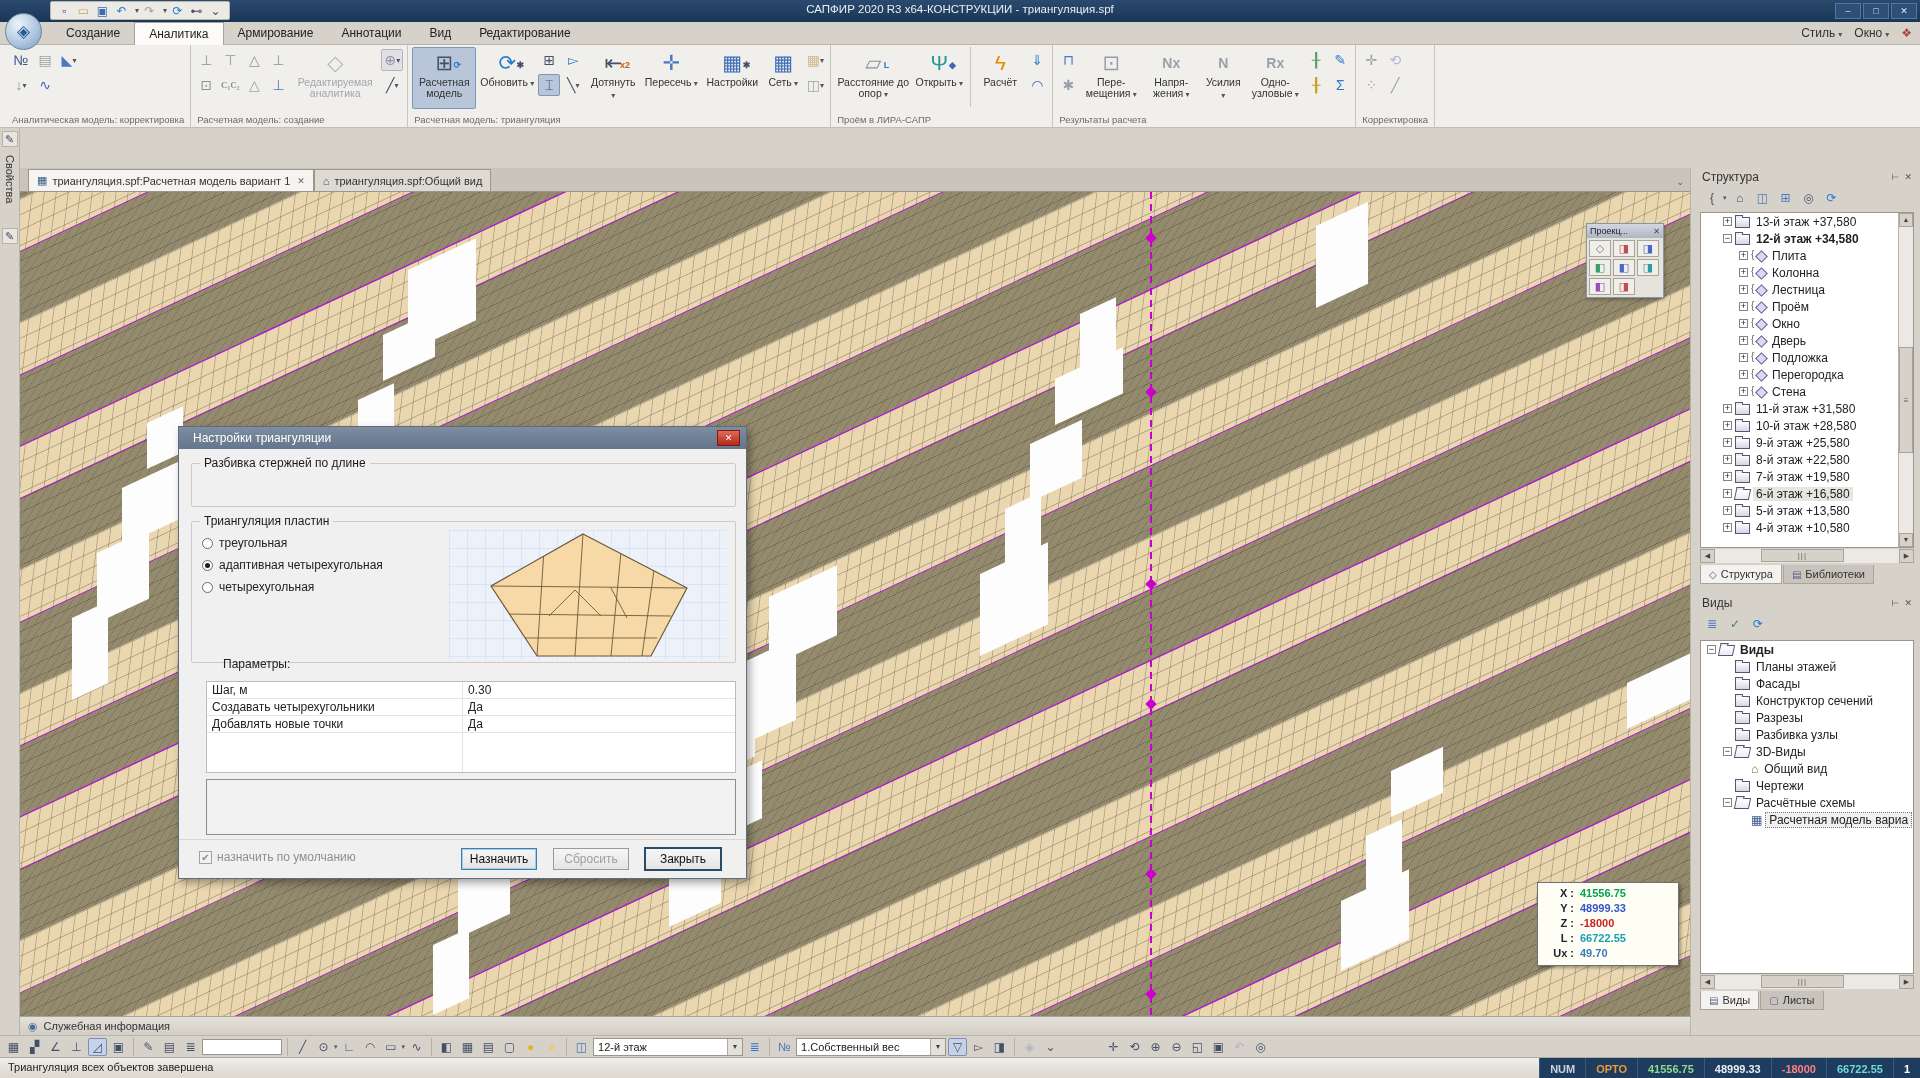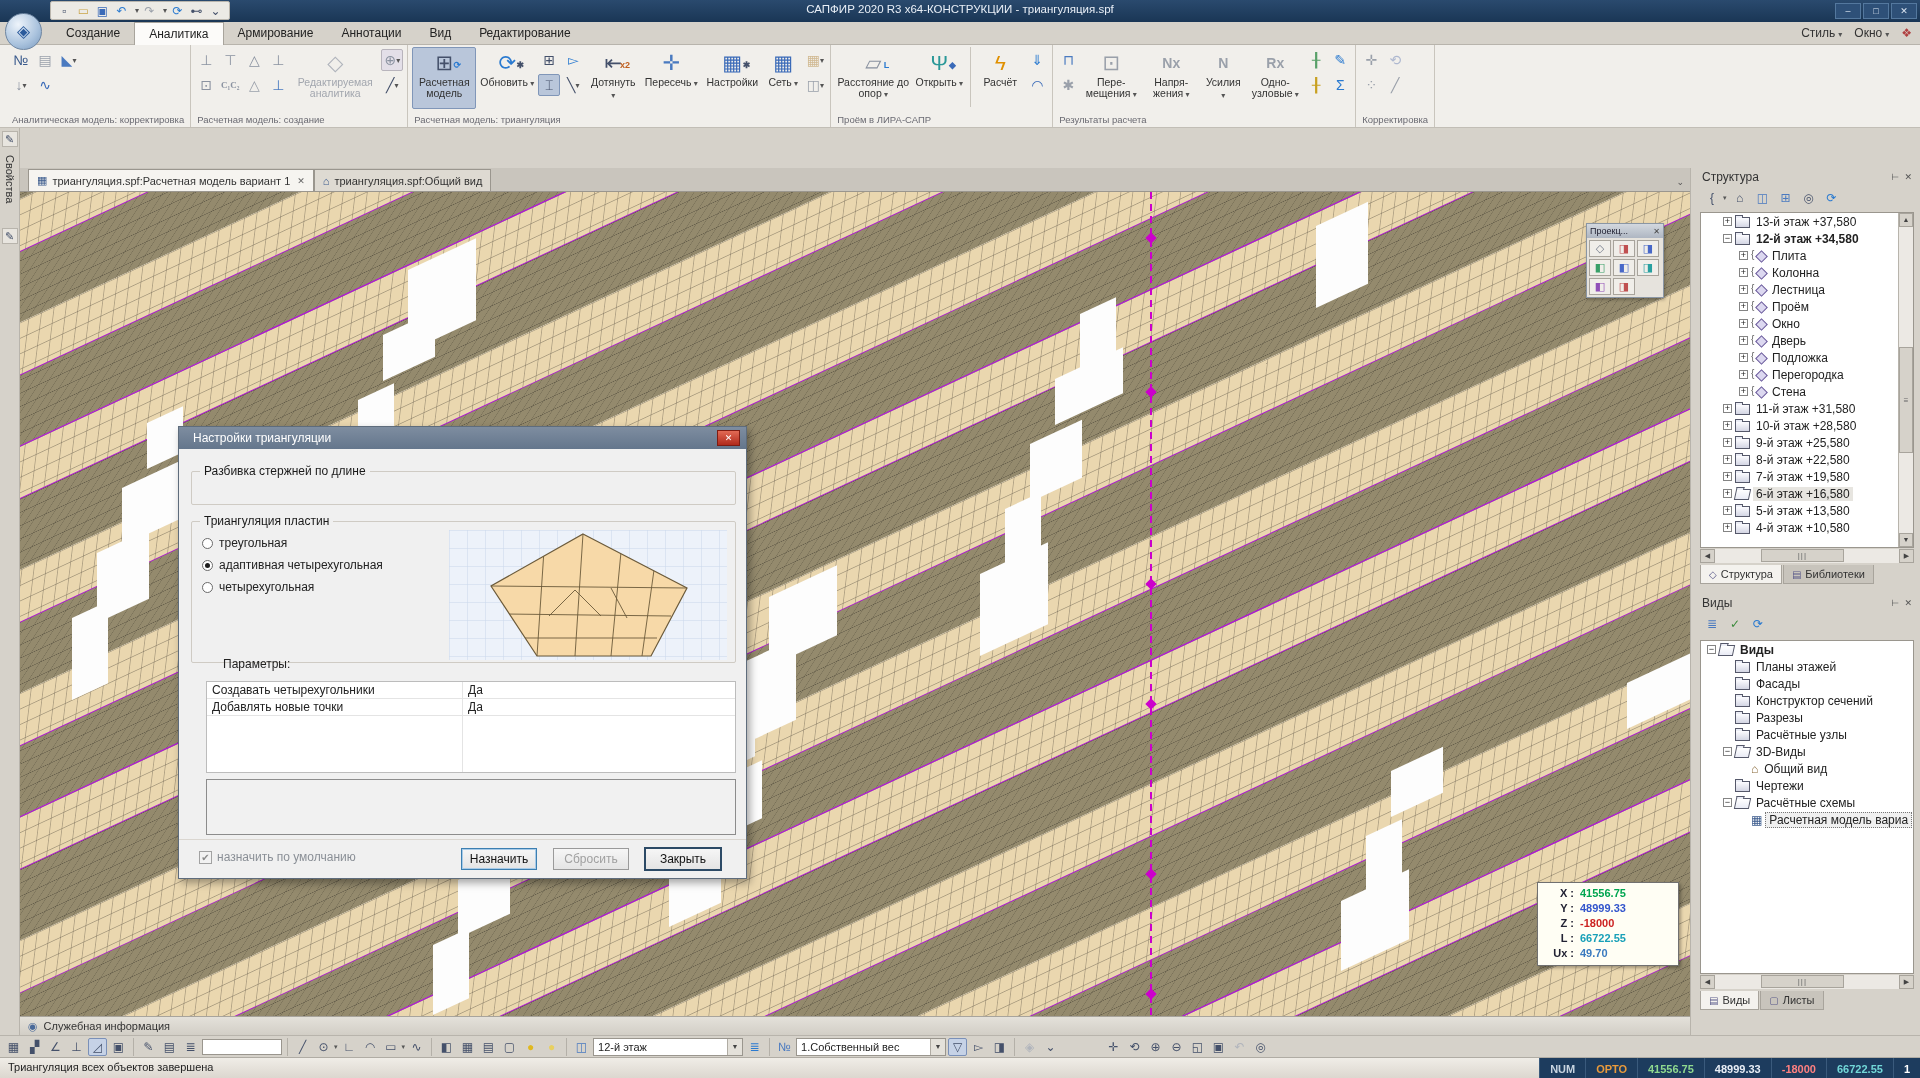--- a/index.html
+++ b/index.html
@@ -546,21 +546,21 @@
         </div>
       </div>
   </div>
 
   <div id="dialog" class="abs">
     <div id="dlg-title">
       <span>Настройки триангуляции</span>
     </div>
     <div id="dlg-close">✕</div>
 
-    <div class="grpbox" style="left:12px;top:36px;width:545px;height:34px;margin-top:8px;">
+    <div class="grpbox" style="left:12px;top:36px;width:545px;height:44px;">
       <span class="grplab">Разбивка стержней по длине</span>
     </div>
 
     <div class="grpbox" style="left:12px;top:94px;width:545px;height:142px;">
       <span class="grplab">Триангуляция пластин</span>
       <div id="radio-list" style="padding-top:10px;">
           <div class="drow">
             <span class="radio"></span>
             <span>треугольная</span>
           </div>
@@ -599,20 +599,24 @@
         </g>
       </svg>
     </div>
 
     <div style="position:absolute;left:44px;top:230px;font-size:12px;">Параметры:</div>
 
     <div id="dtable">
       <div id="dcol"></div>
       <div id="dtable-rows">
           <div class="dtr">
+            <span class="dtc1">Шаг, м</span>
+            <span class="dtc2">0.30</span>
+          </div>
+          <div class="dtr">
             <span class="dtc1">Создавать четырехугольники</span>
             <span class="dtc2">Да</span>
           </div>
           <div class="dtr">
             <span class="dtc1">Добавлять новые точки</span>
             <span class="dtc2">Да</span>
           </div>
         </div>
     </div>
 
@@ -831,21 +835,21 @@
           <div class="trow2">
             <span style="width: 22px; flex: 0 0 auto;"></span>
             <span class="noexp"></span>
             <span class="ico-folder"></span>
             <span class="tlabel">Разрезы</span>
           </div>
           <div class="trow2">
             <span style="width: 22px; flex: 0 0 auto;"></span>
             <span class="noexp"></span>
             <span class="ico-folder"></span>
-            <span class="tlabel">Расчётные узлы</span>
+            <span class="tlabel">Разбивка узлы</span>
           </div>
           <div class="trow2">
             <span style="width: 22px; flex: 0 0 auto;"></span>
             <span class="exp">−</span>
             <span class="ico-folder open"></span>
             <span class="tlabel">3D-Виды</span>
           </div>
           <div class="trow2">
             <span style="width: 38px; flex: 0 0 auto;"></span>
             <span class="noexp"></span>

